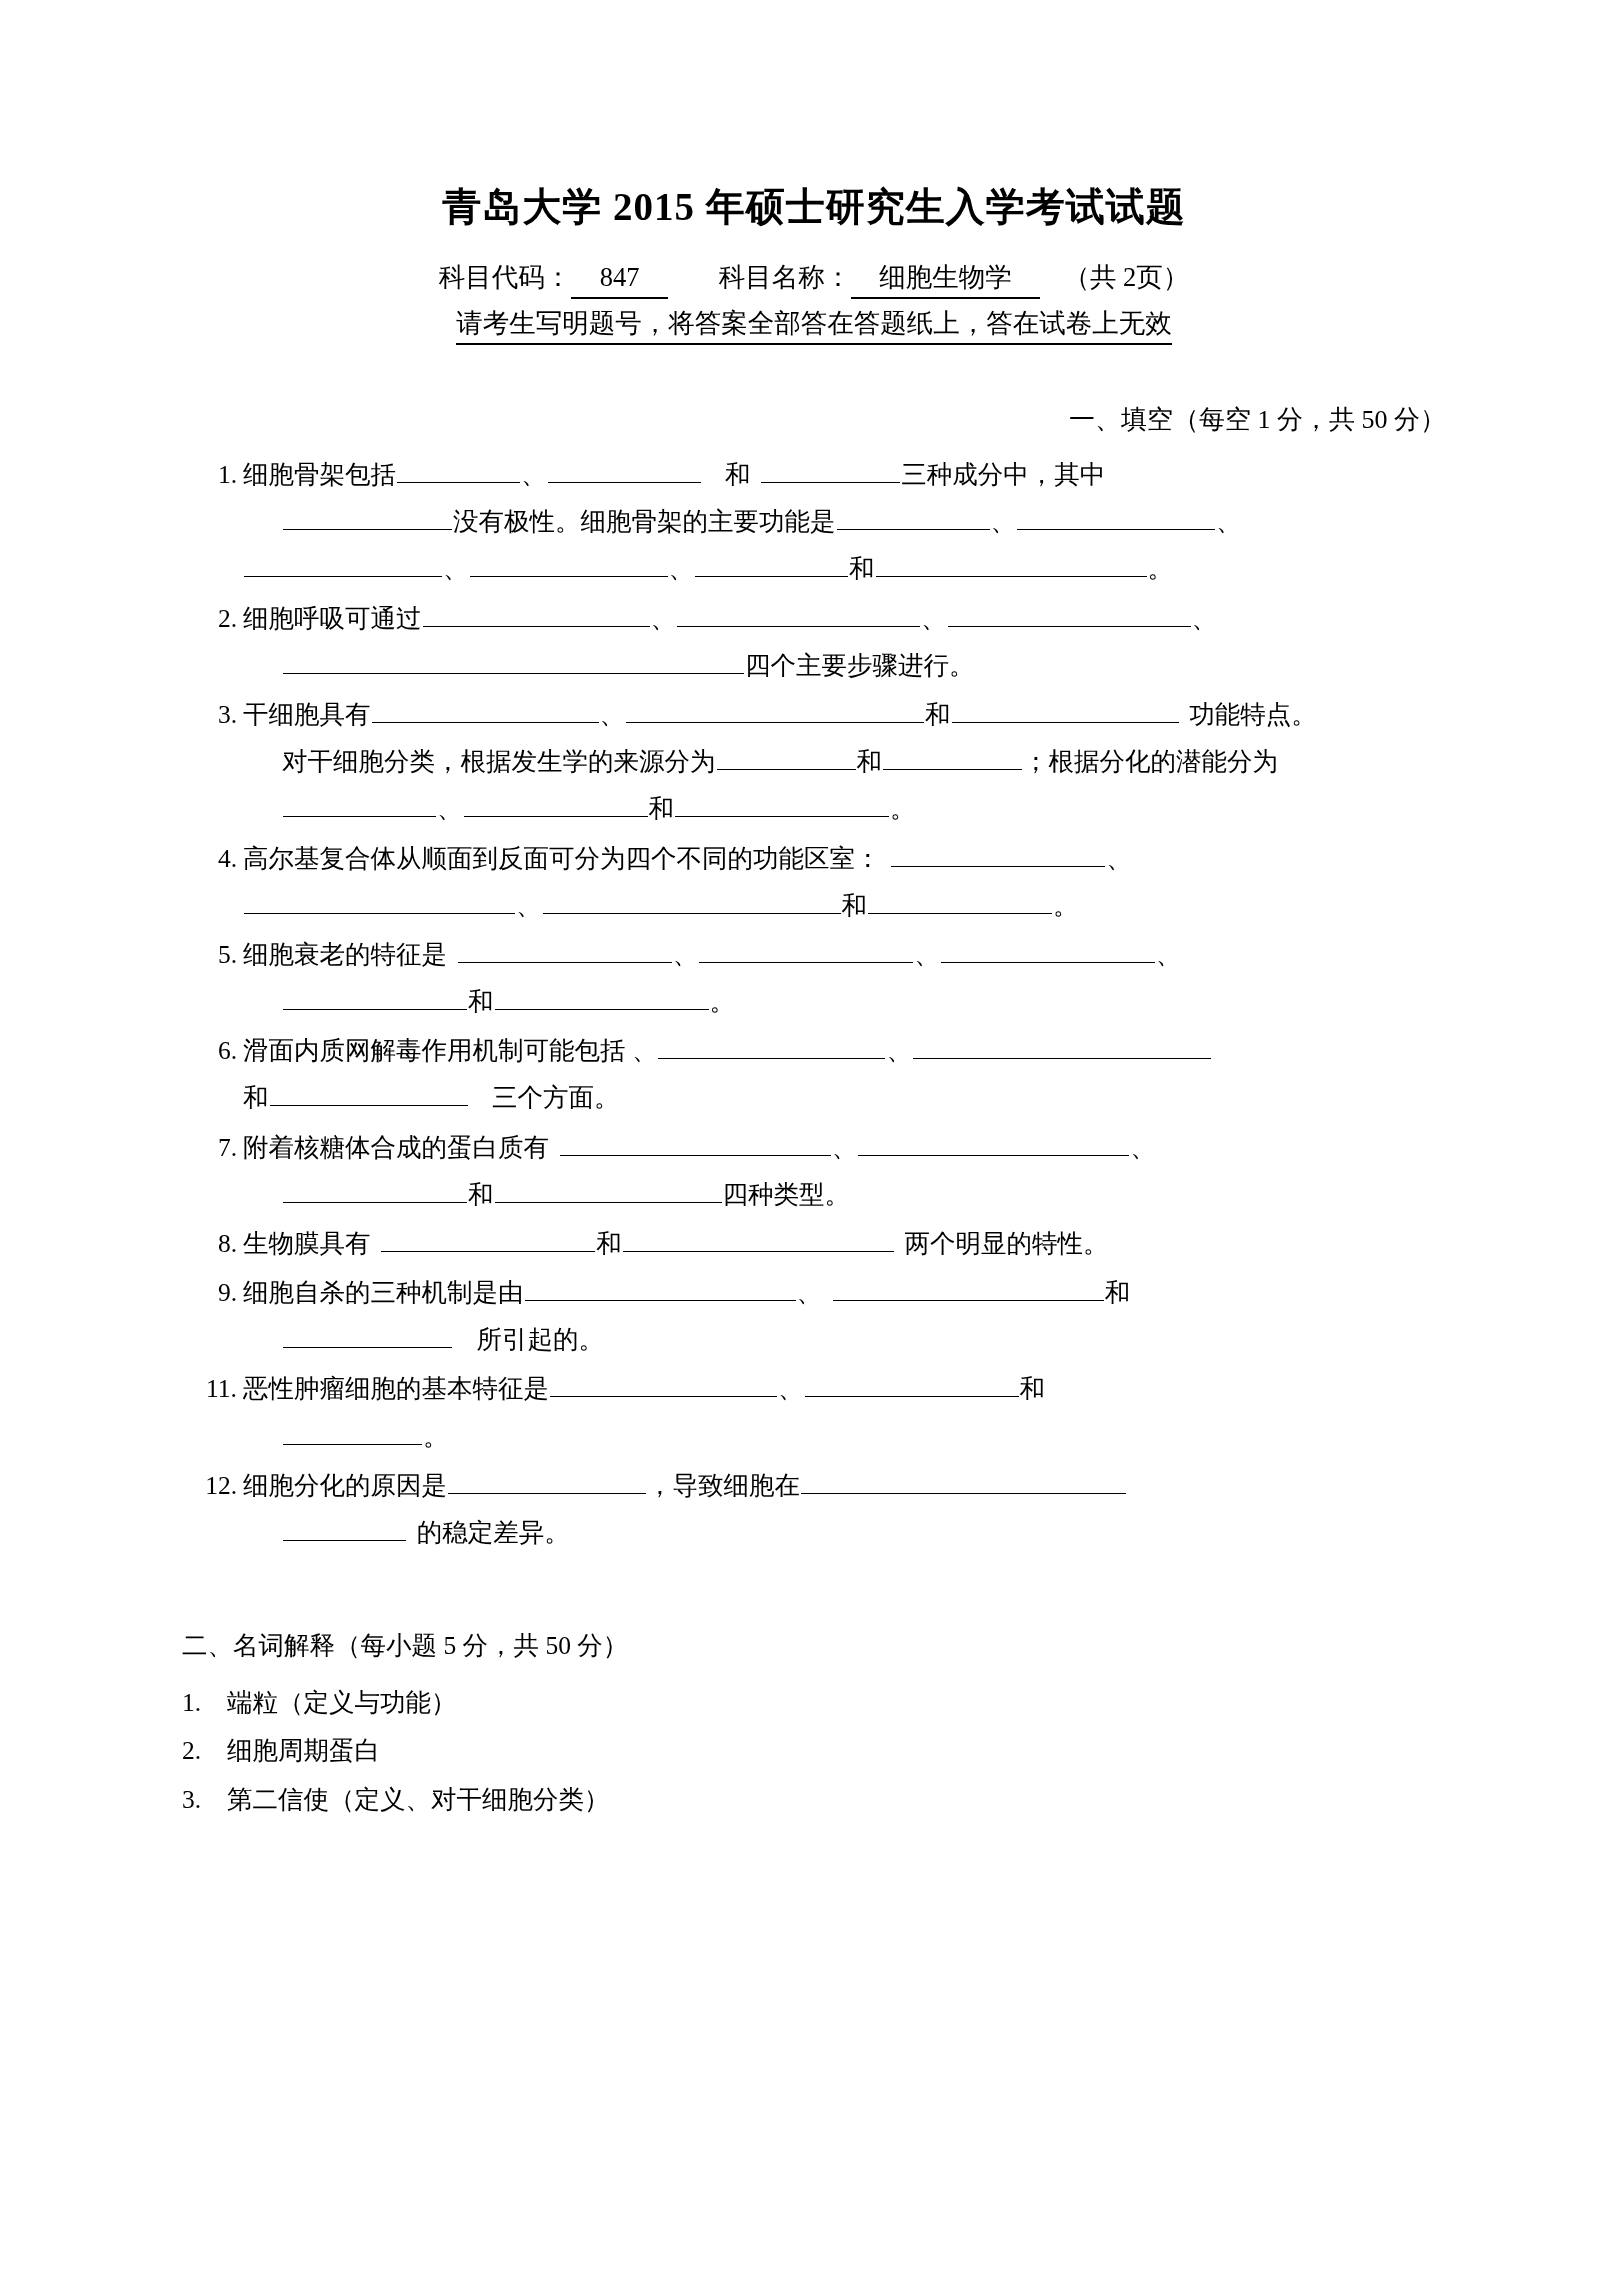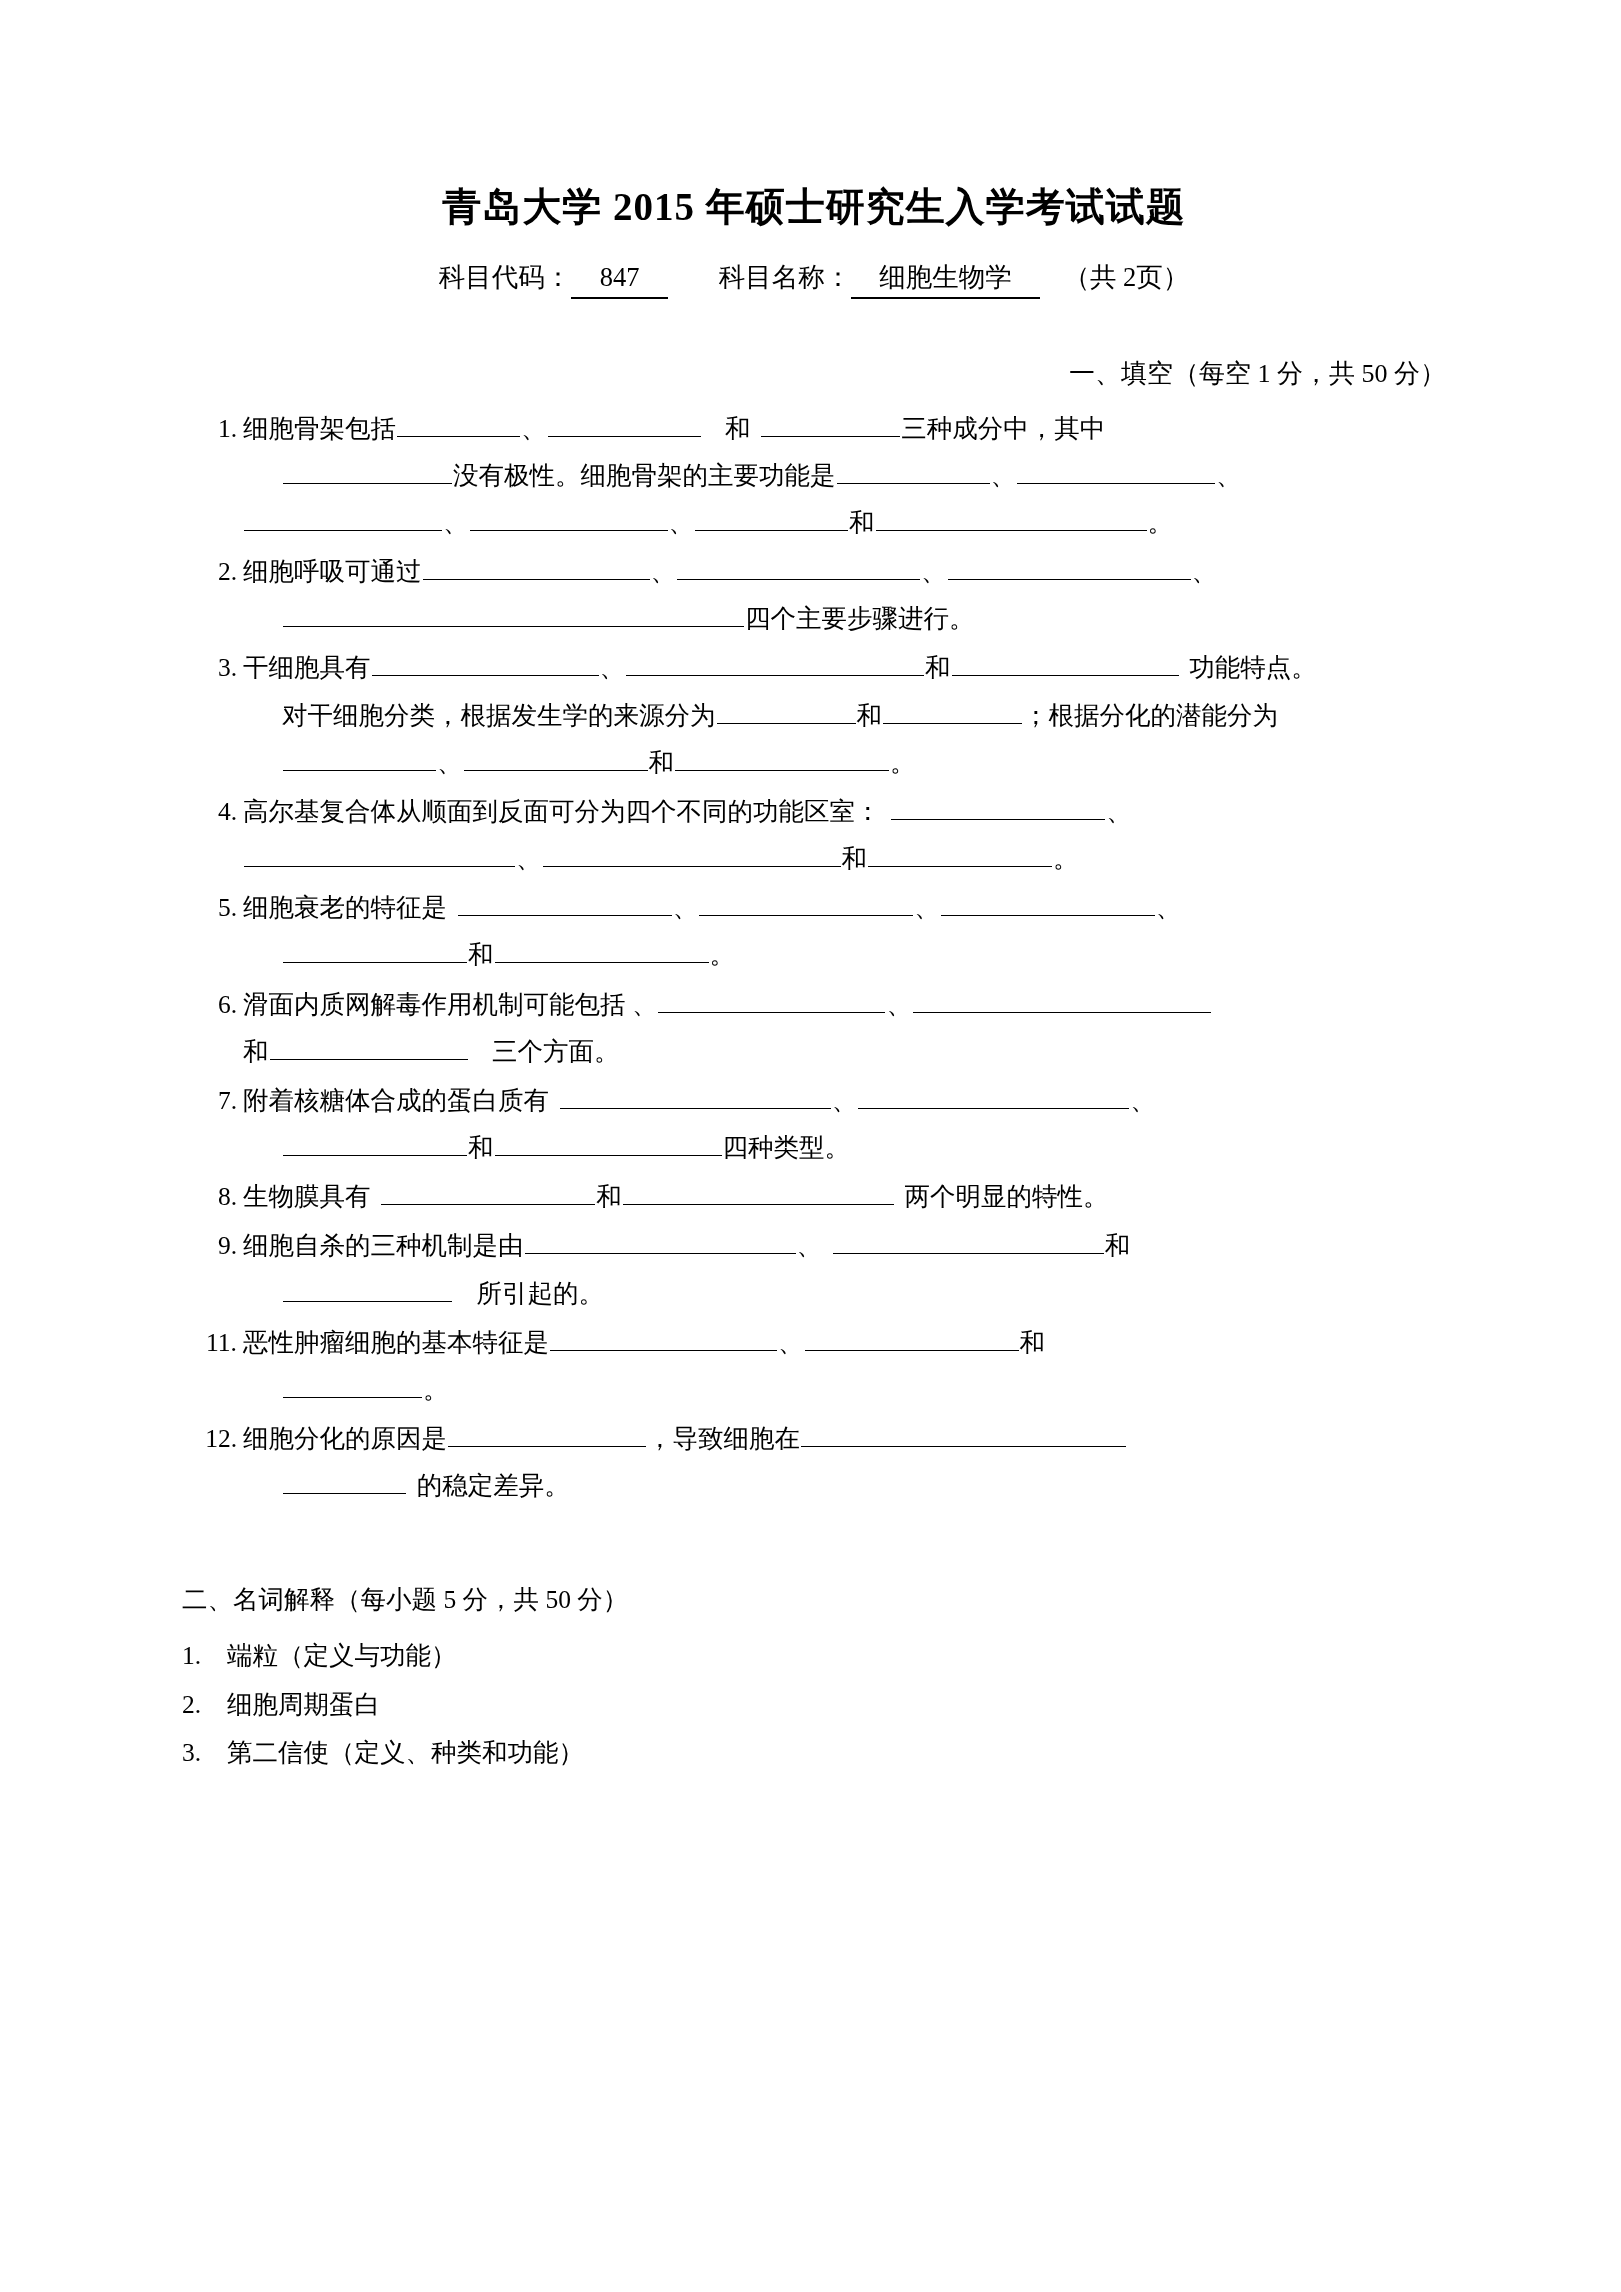--- a/index.html
+++ b/index.html
@@ -160,20 +160,23 @@
 
 <div class="page">
   <div class="content">
 
     <h1 class="doc-title">青岛大学 2015 年硕士研究生入学考试试题</h1>
 
     <div class="subject-line">
       <span>科目代码：</span><span class="val-underline val-code">847</span><span class="gap-sm"></span><span>科目名称：</span><span class="val-underline val-name">细胞生物学</span><span class="sp2"></span><span>（共 2页）</span>
     </div>
 
+    <div class="notice-line">
+      <span class="u">请考生写明题号，将答案全部答在答题纸上，答在试卷上无效</span>
+    </div>
 
     <div class="section-head">一、填空（每空 1 分，共 50 分）</div>
 
     <ol class="qlist">
 
       <li class="q">
         <span class="qnum">1.</span>
         <span class="qbody"><span>细胞骨架包括</span><span class="bl b10"></span><span>、</span><span class="bl b12"></span><span class="sp2"></span><span>和</span><span class="sp"></span><span class="bl b11"></span><span>三种成分中，其中</span><br><span class="sp3"></span><span class="bl b13"></span><span>没有极性。细胞骨架的主要功能是</span><span class="bl b12"></span><span>、</span><span class="bl b15"></span><span>、</span><br><span class="bl b15"></span><span>、</span><span class="bl b15"></span><span>、</span><span class="bl b12"></span><span>和</span><span class="bl b20"></span><span>。</span></span>
       </li>
 
@@ -236,21 +239,21 @@
       <li class="q2">
         <span class="qnum">1.</span>
         <span>端粒（定义与功能）</span>
       </li>
       <li class="q2">
         <span class="qnum">2.</span>
         <span>细胞周期蛋白</span>
       </li>
       <li class="q2">
         <span class="qnum">3.</span>
-        <span>第二信使（定义、种类和功能）</span>
+        <span>第二信使（定义、对干细胞分类）</span>
       </li>
     </ol>
 
   </div>
 
   <div class="page-number">1</div>
 </div>
 
 
 </body></html>

